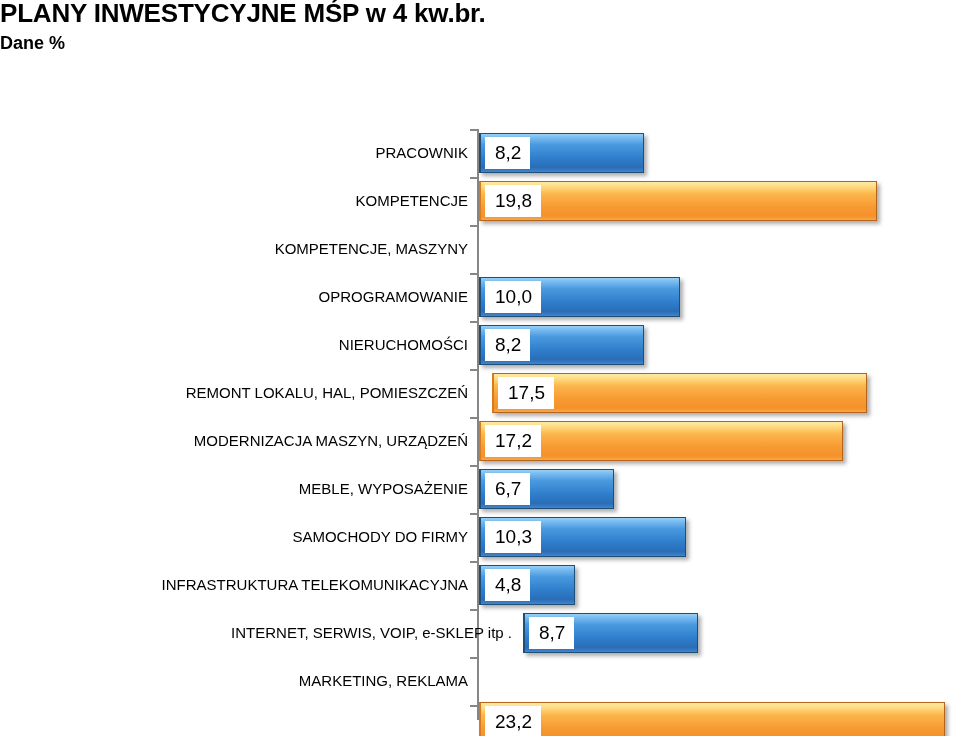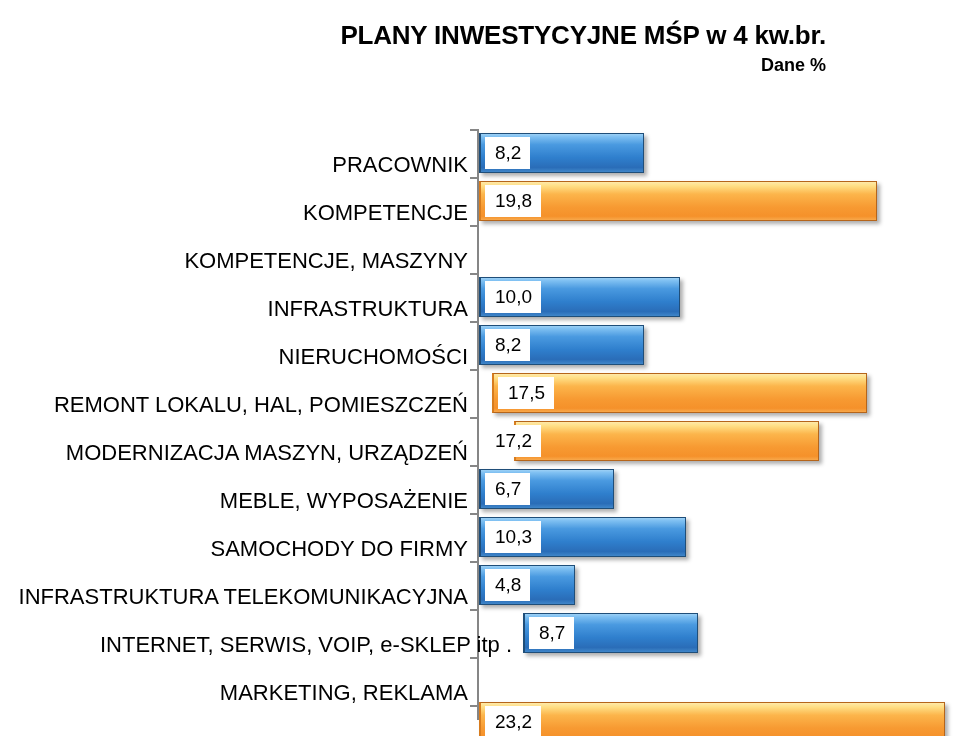--- a/index.html
+++ b/index.html
@@ -21,22 +21,21 @@
     width: 955px;
     height: 736px;
   }
 
   
   .title-block {
     position: absolute;
     top: 0;
     left: 0;
     width: 826px;
-    text-align: right;
-    padding-top: 22px;
+    text-align: left;
   }
   .chart-title {
     font-size: 26px;
     font-weight: bold;
     letter-spacing: -0.2px;
     line-height: 1.05;
     white-space: nowrap;
   }
   .chart-subtitle {
     font-size: 18px;
@@ -74,24 +73,24 @@
   .row {
     position: absolute;
     left: 0;
     width: 955px;
     height: 48px;
   }
 
   .cat-label {
     position: absolute;
     right: 487px;
-    top: 12px;
+    top: 0;
     height: 48px;
     line-height: 48px;
-    font-size: 22px;
+    font-size: 15px;
     white-space: nowrap;
     text-align: center;
     color: #000000;
   }
 
   .bar-wrap {
     position: absolute;
     left: 479px;
     top: 4px;
     height: 40px;
@@ -180,21 +179,21 @@
           <div class="cat-label">KOMPETENCJE</div>
           <div class="bar-wrap" style="width: 397.98px;">
             <div class="bar orange"></div>
             <div class="value-box">19,8</div>
           </div>
         </div>
         <div class="row" style="top: 96px;">
           <div class="cat-label">KOMPETENCJE, MASZYNY</div>
         </div>
         <div class="row" style="top: 144px;">
-          <div class="cat-label">INFRASTRUKTURA</div>
+          <div class="cat-label">OPROGRAMOWANIE</div>
           <div class="bar-wrap" style="width: 201px;">
             <div class="bar blue"></div>
             <div class="value-box">10,0</div>
           </div>
         </div>
         <div class="row" style="top: 192px;">
           <div class="cat-label">NIERUCHOMOŚCI</div>
           <div class="bar-wrap" style="width: 164.82px;">
             <div class="bar blue"></div>
             <div class="value-box">8,2</div>
@@ -202,21 +201,21 @@
         </div>
         <div class="row" style="top: 240px;">
           <div class="cat-label">REMONT LOKALU, HAL, POMIESZCZEŃ</div>
           <div class="bar-wrap" style="width: 375px; margin-left: 13px;">
             <div class="bar orange"></div>
             <div class="value-box">17,5</div>
           </div>
         </div>
         <div class="row" style="top: 288px;">
           <div class="cat-label">MODERNIZACJA MASZYN, URZĄDZEŃ</div>
-          <div class="bar-wrap" style="width: 305px; padding-left: 35px;">
+          <div class="bar-wrap" style="width: 364px;">
             <div class="bar orange"></div>
             <div class="value-box">17,2</div>
           </div>
         </div>
         <div class="row" style="top: 336px;">
           <div class="cat-label">MEBLE, WYPOSAŻENIE</div>
           <div class="bar-wrap" style="width: 134.67px;">
             <div class="bar blue"></div>
             <div class="value-box">6,7</div>
           </div>

